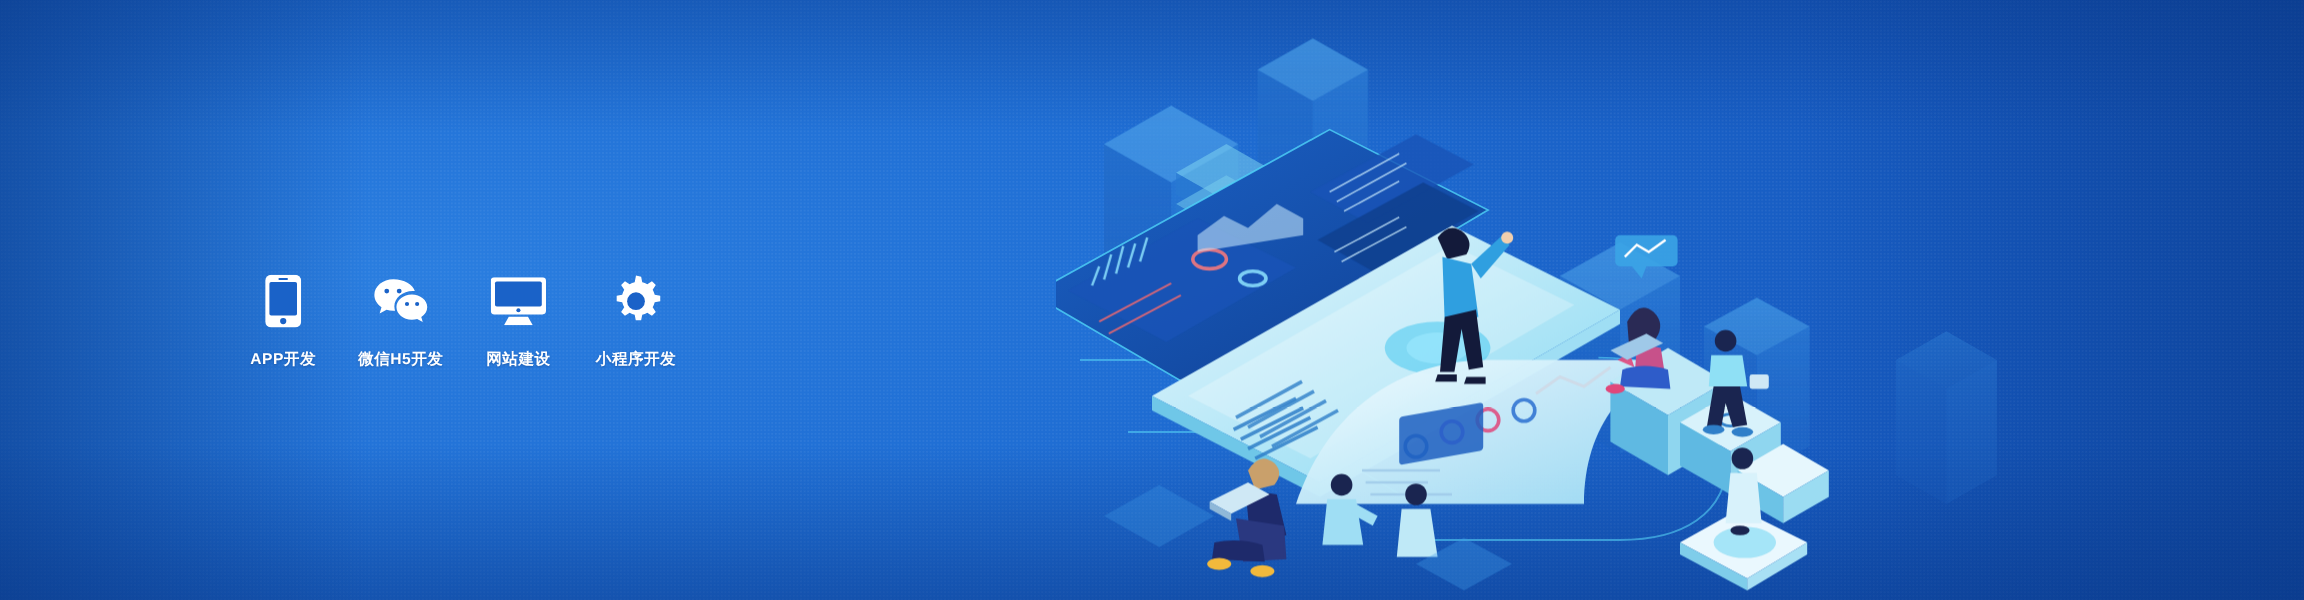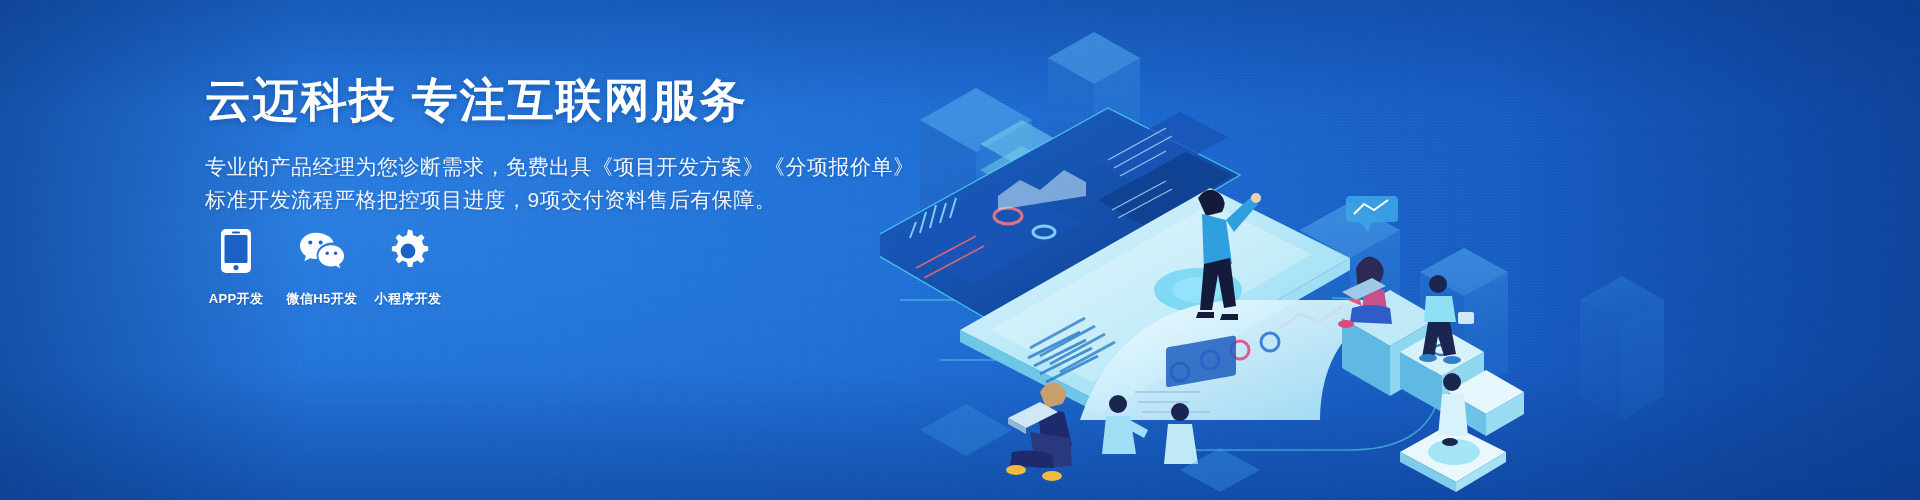--- a/index.html
+++ b/index.html
@@ -51,21 +51,21 @@
     font-size:21px;
     line-height:33px;
     letter-spacing:.5px;
     white-space:nowrap;
     text-shadow:0 1px 3px rgba(0,30,80,.25);
   }
 
   
   #services {
     position:absolute; left:200px; top:228px;
-    display:flex; align-items:center; gap:14px; z-index:12;
+    display:flex; align-items:center; gap:26px; z-index:12;
   }
   .service {
     width:72px;
     display:flex; flex-direction:column; align-items:center;
     cursor:pointer;
   }
   .svc-icon {
     height:46px; width:46px;
     display:flex; align-items:center; justify-content:center;
     margin-bottom:16px;
@@ -344,27 +344,20 @@
       </g>
       <g opacity=".3">
         <polygon points="40,430 86,404 132,430 86,456" fill="#3f9ae8"></polygon>
       </g>
     </svg>
   </div>
 
   <div id="dots"></div>
   <div id="vignette"></div>
 
-  <div id="content">
-    <div id="title">云迈科技 专注互联网服务</div>
-    <div id="subtitle">
-      <div class="sub-line">专业的产品经理为您诊断需求，免费出具《项目开发方案》《分项报价单》</div>
-      <div class="sub-line">标准开发流程严格把控项目进度，9项交付资料售后有保障。</div>
-    </div>
-  </div>
 
   <div id="services">
 
     <div class="service">
       <span class="svc-icon">
         <svg width="30" height="44" viewBox="0 0 30 44">
           <rect x="0" y="0" width="30" height="44" rx="5"></rect>
           <rect x="3.5" y="6" width="23" height="28" rx="1.5" fill="#1a62c8"></rect>
           <rect x="11" y="2.6" width="8" height="1.8" rx=".9" fill="#1a62c8"></rect>
           <circle cx="15" cy="38.6" r="2.6" fill="#1a62c8"></circle>
@@ -381,20 +374,31 @@
           <circle cx="11.8" cy="12.2" r="2.1" fill="#1a62c8"></circle>
           <circle cx="22.6" cy="12.2" r="2.1" fill="#1a62c8"></circle>
           <path d="M47 26.1c0-6.1-6-11-13.4-11s-13.4 4.9-13.4 11 6 11 13.4 11c1.6 0 3.2-.2 4.6-.6l4.9 2.6-1.3-4.3c3.2-2 5.2-5.1 5.2-8.7z"></path>
           <circle cx="29.4" cy="23.4" r="1.8" fill="#1a62c8"></circle>
           <circle cx="38.2" cy="23.4" r="1.8" fill="#1a62c8"></circle>
         </svg>
       </span>
       <span class="svc-label">微信H5开发</span>
     </div>
 
+    <div class="service">
+      <span class="svc-icon">
+        <svg width="46" height="40" viewBox="0 0 46 40">
+          <rect x="0" y="0" width="46" height="31" rx="3"></rect>
+          <rect x="3.5" y="3.5" width="39" height="21" rx="1.5" fill="#1a62c8"></rect>
+          <circle cx="23" cy="27.6" r="1.7" fill="#1a62c8"></circle>
+          <path d="M15 33 L31 33 L35 40 L11 40 Z"></path>
+        </svg>
+      </span>
+      <span class="svc-label">网站建设</span>
+    </div>
 
     <div class="service">
       <span class="svc-icon">
         <svg width="44" height="44" viewBox="0 0 44 44">
           <path d="M22 0.5 l4.3 1.1 .9 4.6 a16.6 16.6 0 0 1 4.2 1.7 l3.9-2.6 3.2 3.2 -2.6 3.9 a16.6 16.6 0 0 1 1.7 4.2 l4.6 .9 0 4.5 -4.6 .9 a16.6 16.6 0 0 1 -1.7 4.2 l2.6 3.9 -3.2 3.2 -3.9-2.6 a16.6 16.6 0 0 1 -4.2 1.7 l-.9 4.6 -4.5 0 -.9-4.6 a16.6 16.6 0 0 1 -4.2-1.7 l-3.9 2.6 -3.2-3.2 2.6-3.9 a16.6 16.6 0 0 1 -1.7-4.2 l-4.6-.9 0-4.5 4.6-.9 a16.6 16.6 0 0 1 1.7-4.2 l-2.6-3.9 3.2-3.2 3.9 2.6 a16.6 16.6 0 0 1 4.2-1.7 l.9-4.6 z"></path>
           <circle cx="22" cy="22" r="7.4" fill="#1a62c8"></circle>
         </svg>
       </span>
       <span class="svc-label">小程序开发</span>
     </div>

